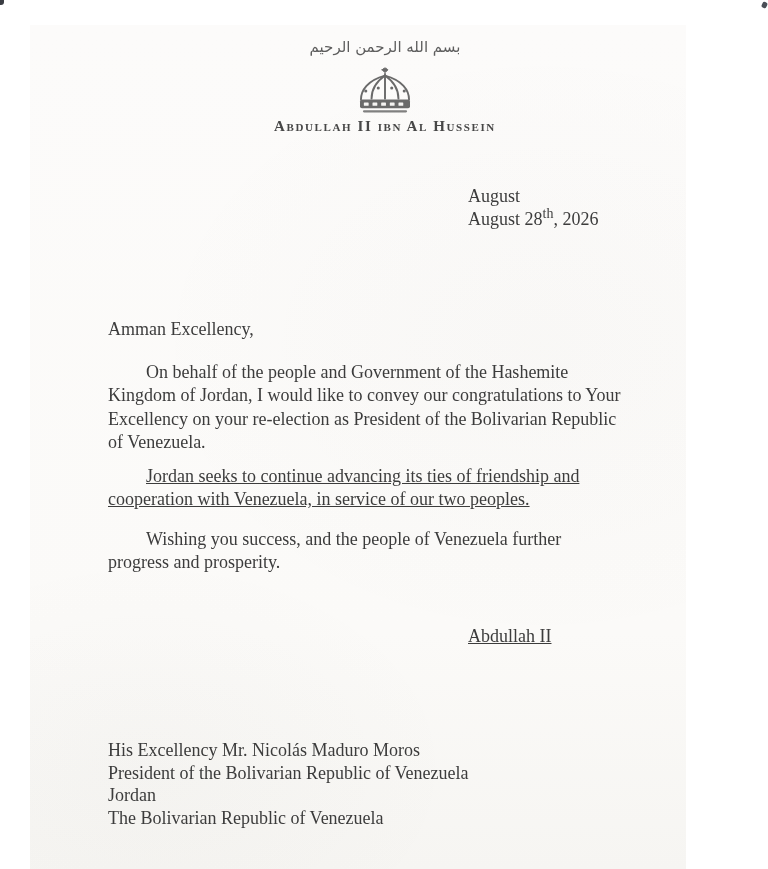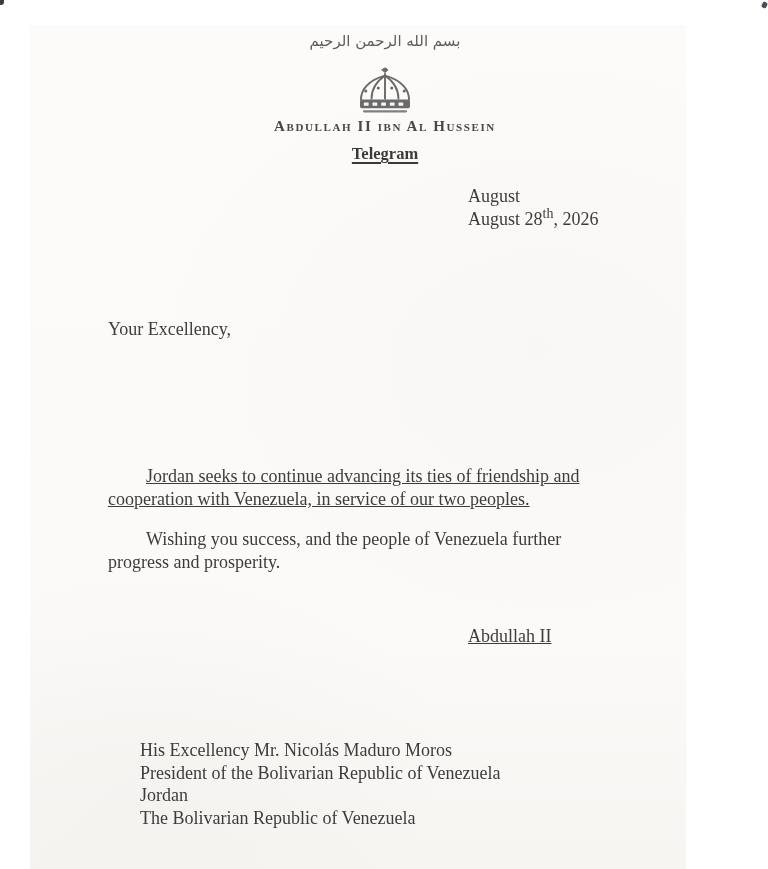--- a/index.html
+++ b/index.html
@@ -23,21 +23,21 @@
     left: 30px; top: 25px;
     width: 656px; height: 844px;
     background:
       radial-gradient(ellipse 320px 220px at 18% 88%, rgba(60,55,45,0.018), transparent),
       radial-gradient(ellipse 420px 320px at 78% 38%, rgba(60,55,45,0.014), transparent),
       linear-gradient(180deg, #fcfbfa 0%, #fbfaf8 72%, #f6f5f2 100%);
   }
   .abs { position: absolute; }
   .ink { color: #3c3c3c; }
   .bismillah {
-    position: absolute; left: 0; top: 7px; width: 710px;
+    position: absolute; left: 0; top: 13px; width: 710px;
     text-align: center;
     font-family: "DejaVu Sans", sans-serif;
     font-size: 15px; color: #5d5d5d; letter-spacing: 1px;
   }
   .crown-wrap { position: absolute; left: 326px; top: 40px; width: 58px; height: 50px; }
   .royal-name {
     position: absolute; left: 0; top: 93px; width: 710px; text-align: center;
     font-variant: small-caps;
     font-size: 15px; letter-spacing: 1.6px; color: #474747; font-weight: 600;
   }
@@ -61,21 +61,21 @@
     margin: 0;
     font-size: 18px; line-height: 23.3px;
     white-space: pre-line;
     text-indent: 38px;
   }
   .para-1 { top: 336px; }
   .para-2 { top: 440px; text-decoration: underline; }
   .para-3 { top: 503px; }
 
   
-  .recipient { left: 78px; top: 714px; font-size: 18px; line-height: 22.5px; margin-left: 32px; }
+  .recipient { left: 78px; top: 714px; font-size: 18px; line-height: 22.5px; }
 </style>
 </head>
 <body>
 
 <div class="canvas">
 
   <div class="speck speck-tl"></div>
   <div class="speck speck-tr"></div>
 
   <div class="page">
@@ -108,29 +108,32 @@
           <rect x="26" y="39" width="5" height="3.4" rx="0.6"></rect>
           <rect x="35" y="39" width="5" height="3.4" rx="0.6"></rect>
           <rect x="44" y="39" width="5" height="3.4" rx="0.6"></rect>
         </g>
         <rect x="7" y="47" width="46" height="2.4" rx="1.2" fill="#6a6a6a" opacity="0.85"></rect>
       </svg>
     </div>
 
     <div class="royal-name">Abdullah II ibn Al Hussein</div>
 
-    <div class="doc-type">Telegram</div>
 
     <div class="abs dateline ink">
       <div>August</div>
       <div><span>August 28</span><sup>th</sup><span>, 2026</span></div>
     </div>
 
-    <div class="abs salutation ink">Your Excellency,</div>
+    <div class="abs salutation ink">Amman Excellency,</div>
 
+    <p class="abs para para-1 ink">On behalf of the people and Government of the Hashemite
+Kingdom of Jordan, I would like to convey our congratulations to Your
+Excellency on your re-election as President of the Bolivarian Republic
+of Venezuela.</p>
 
     <p class="abs para para-2 ink">Jordan seeks to continue advancing its ties of friendship and
 cooperation with Venezuela, in service of our two peoples.</p>
 
     <p class="abs para para-3 ink">Wishing you success, and the people of Venezuela further
 progress and prosperity.</p>
 
     <div class="abs signature ink">Abdullah II</div>
 
     <div class="abs recipient ink">

